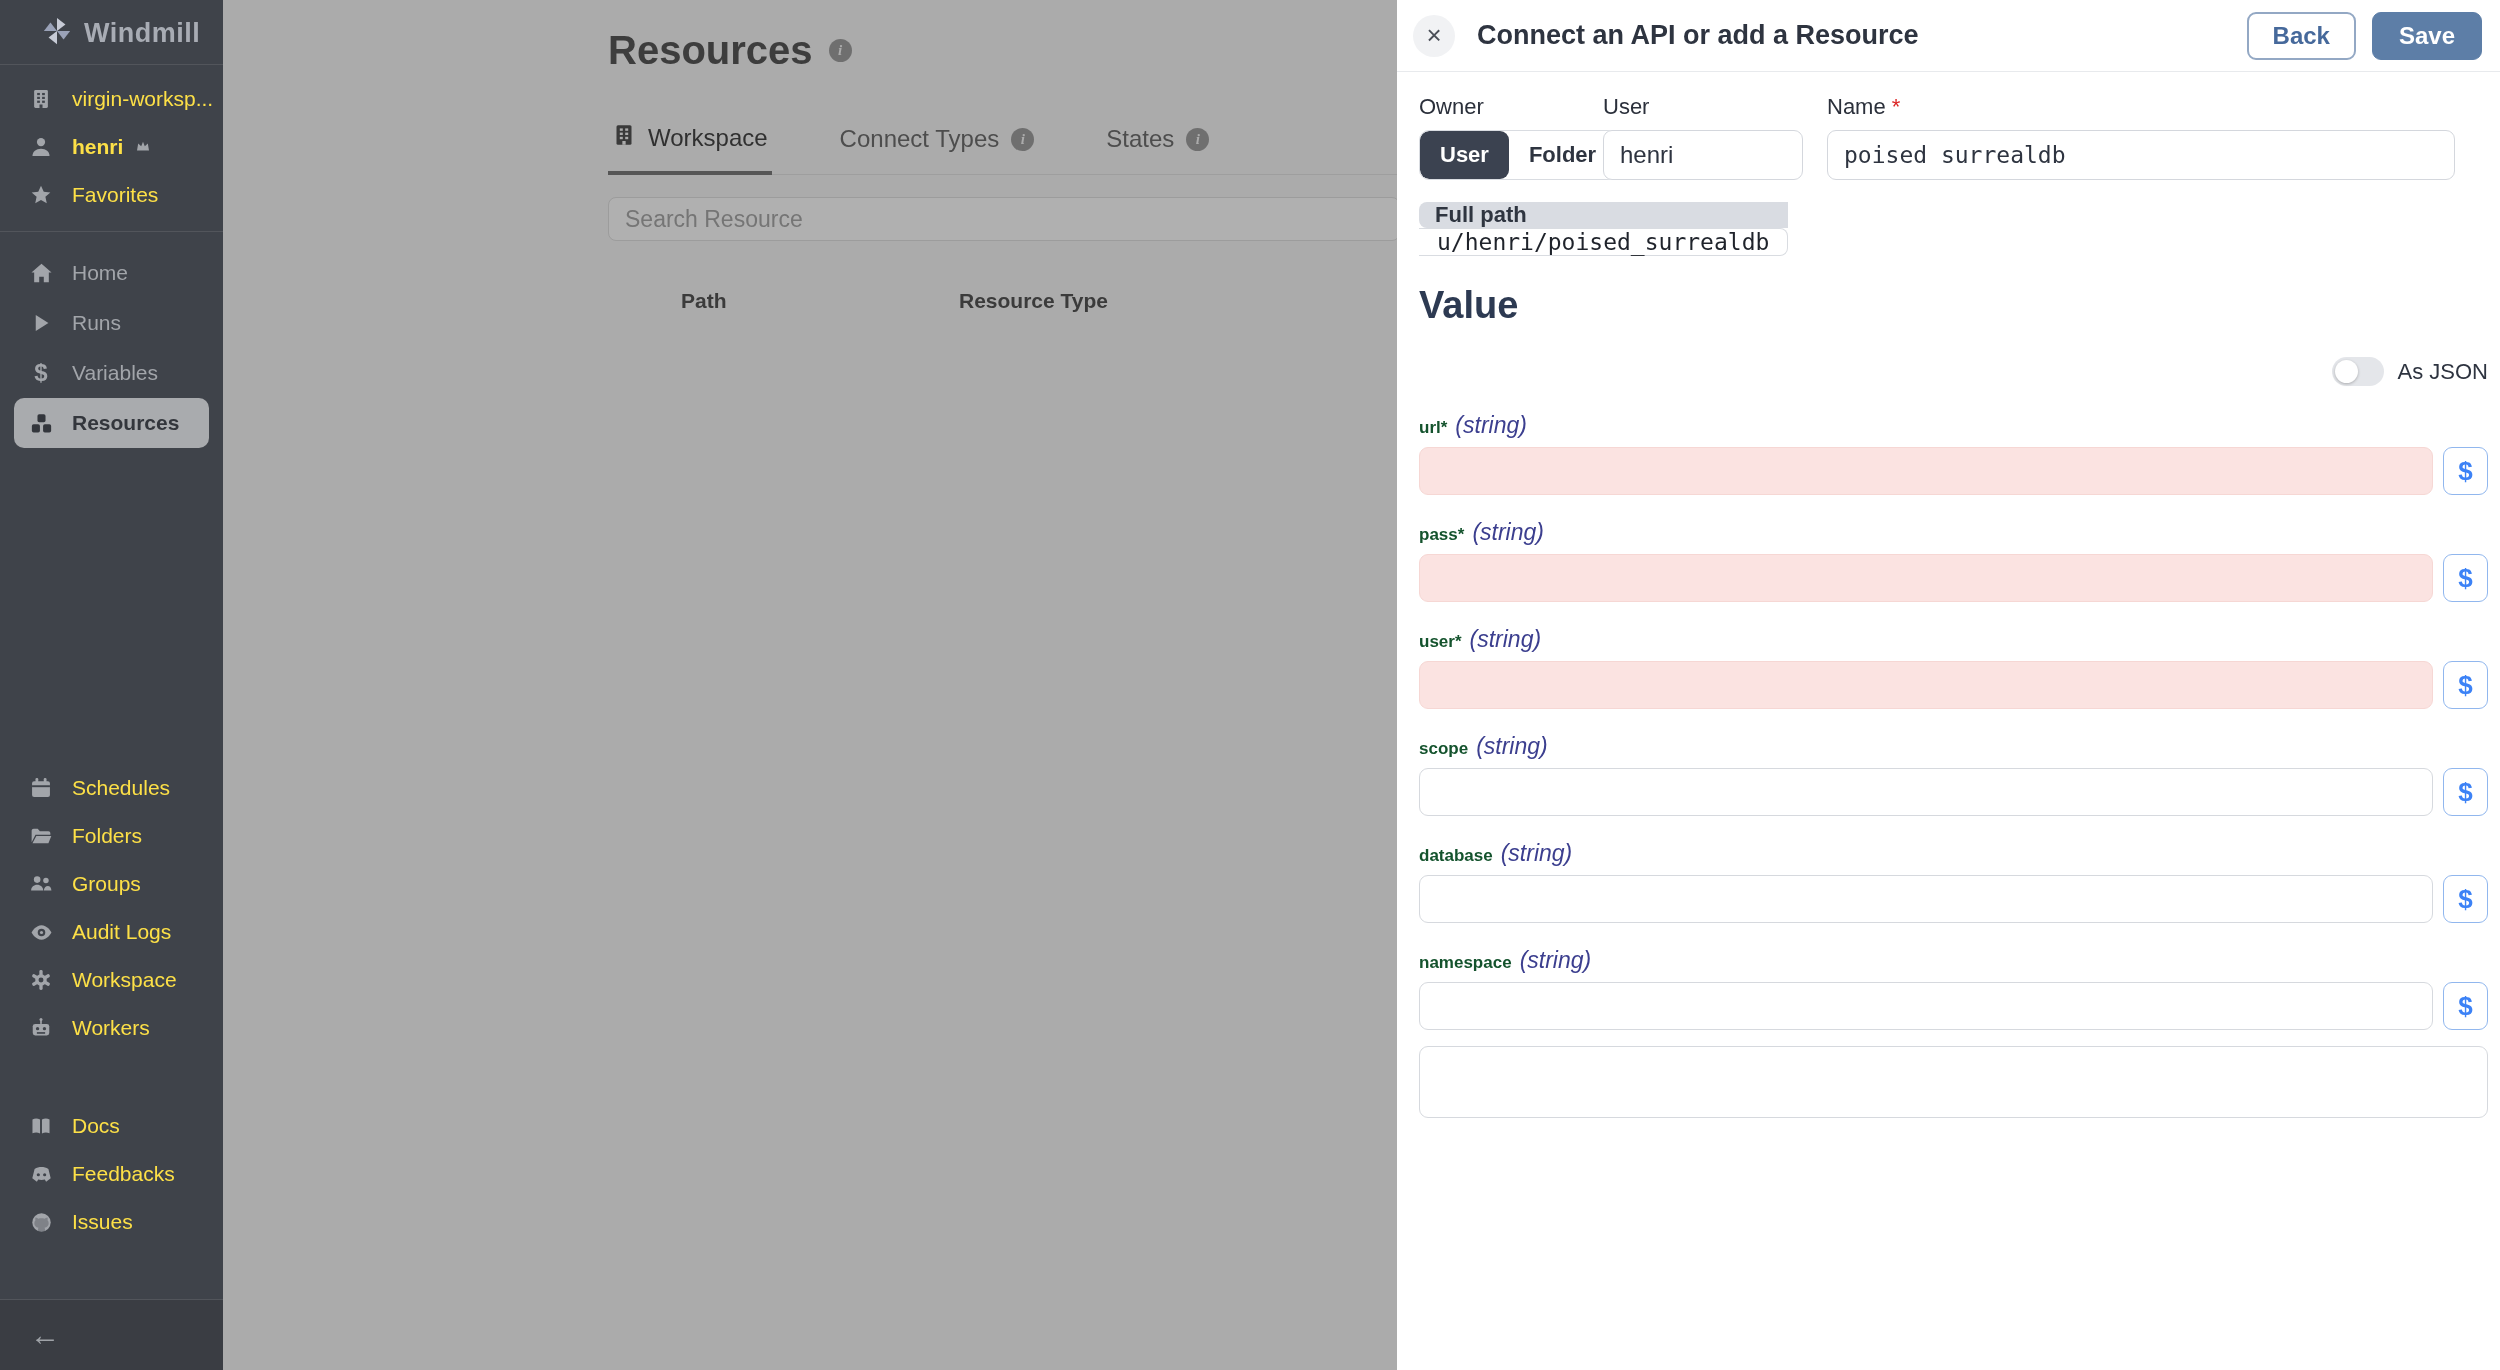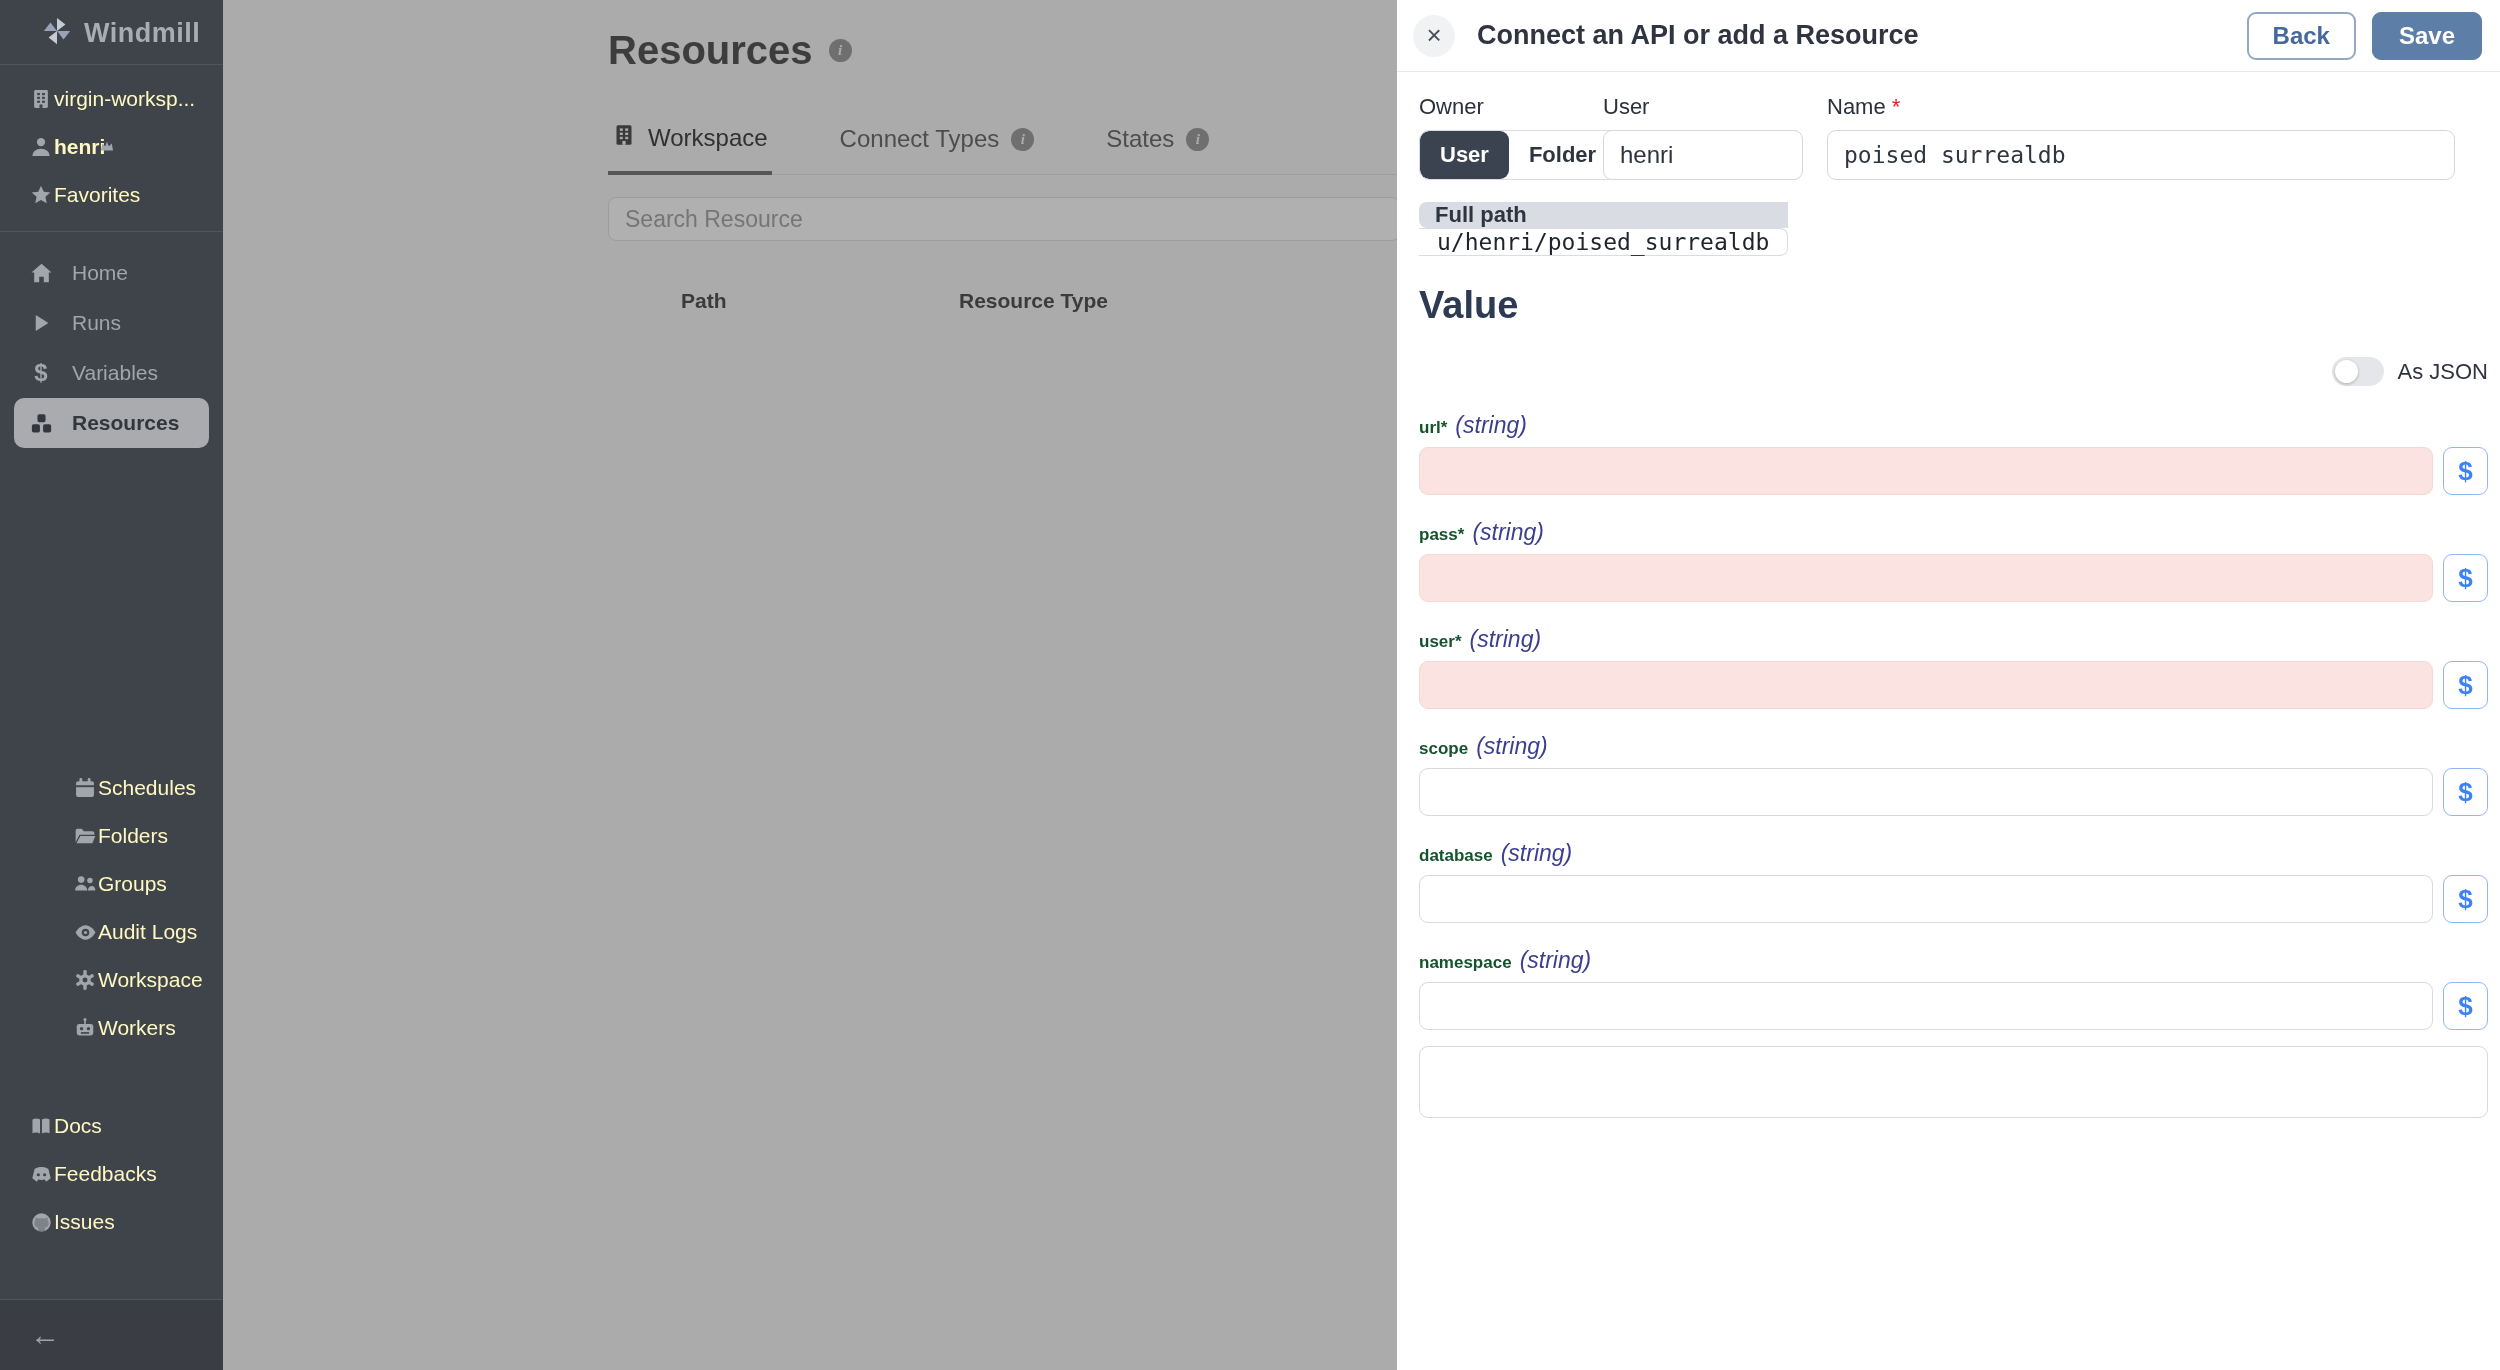--- a/index.html
+++ b/index.html
@@ -3,30 +3,30 @@
 <meta charset="utf-8">
 <style>
   * { margin:0; padding:0; box-sizing:border-box; }
   html,body { width:2500px; height:1370px; overflow:hidden; font-family:"Liberation Sans", sans-serif; background:#ababab; }
 
   
   .sidebar { position:absolute; left:0; top:0; width:223px; height:1370px; background:#3f434a; display:flex; flex-direction:column; z-index:1; }
   .logo-row { display:flex; align-items:center; gap:12px; padding:16px 0 14px 42px; }
   .logo-text { color:#a8acb4; font-weight:bold; font-size:27px; letter-spacing:.5px; }
   .side-divider { border-top:1px solid #52555b; margin:0; }
-  .side-row { display:flex; align-items:center; height:48px; padding-left:28px; color:#fef9c3; font-size:21px; cursor:pointer; }
+  .side-row { display:flex; align-items:center; gap:18px; height:48px; padding-left:28px; color:#fde047; font-size:21px; cursor:pointer; }
   .side-row .ic { width:26px; display:flex; justify-content:center; flex:none; }
   .side-group-top { padding:10px 0 12px 0; }
   .nav-group { padding-top:16px; }
   .nav-item { display:flex; align-items:center; gap:18px; height:50px; padding-left:28px; color:#a2a5aa; font-size:21px; cursor:pointer; }
   .nav-item .ic { width:26px; display:flex; justify-content:center; flex:none; }
   .nav-item.active { background:#a9abae; color:#33363c; font-weight:bold; margin:0 14px; padding-left:14px; border-radius:10px; }
   .nav-item.active svg { fill:#33363c; }
   .sidebar svg { fill:#a2a5aa; }
-  .admin-group { margin-top:38px;padding-left:44px; }
+  .admin-group { margin-top:38px; }
   .footer-group { margin-top:50px; }
   .collapse-row { height:70px; display:flex; align-items:center; padding-left:30px; background:#3a3d43; color:#9fa3a8; font-size:30px; cursor:pointer; }
   .grow { flex:1; }
 
   
   .main { position:absolute; left:223px; top:0; right:0; bottom:0; background:#ababab; padding:28px 0 0 385px; }
   .page-title-row { display:flex; align-items:center; gap:16px; }
   .page-title { font-size:40px; font-weight:bold; color:#3d3d3d; }
   .info-dot { width:23px; height:23px; border-radius:50%; background:#6f6f6f; color:#ababab; font-size:15px; font-weight:bold; display:inline-flex; align-items:center; justify-content:center; font-family:"Liberation Serif", serif; font-style:italic; flex:none; }
   .tabs { display:flex; align-items:flex-end; gap:64px; margin-top:50px; border-bottom:1px solid #9e9e9e; width:1020px; }

